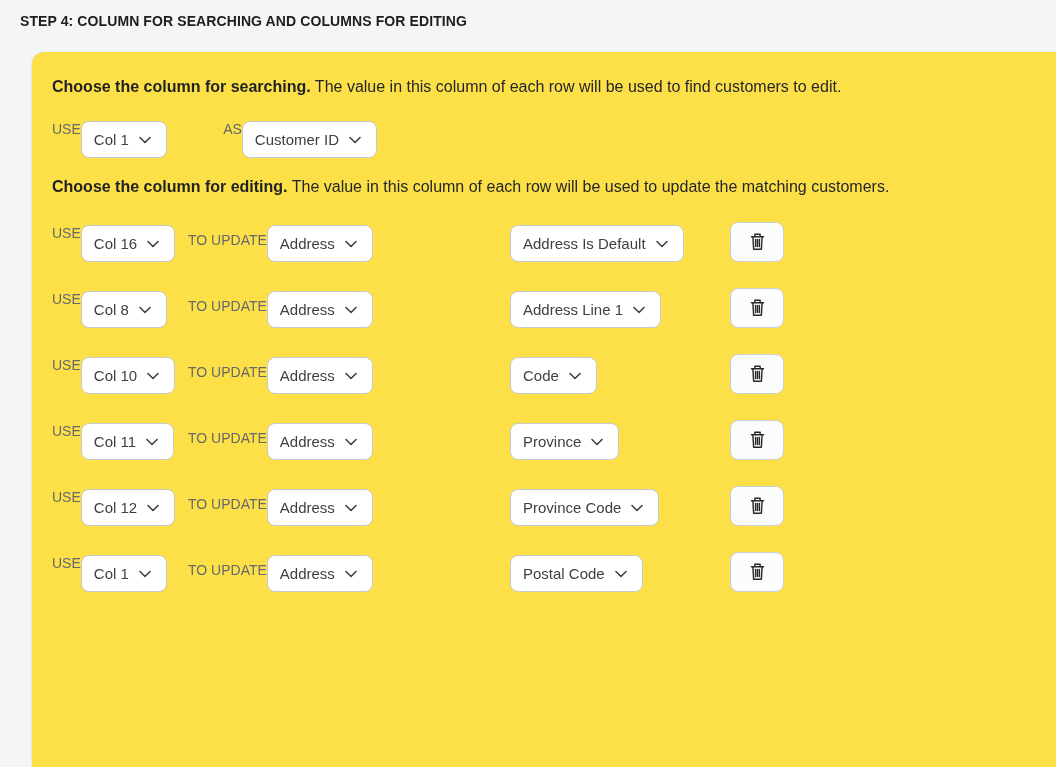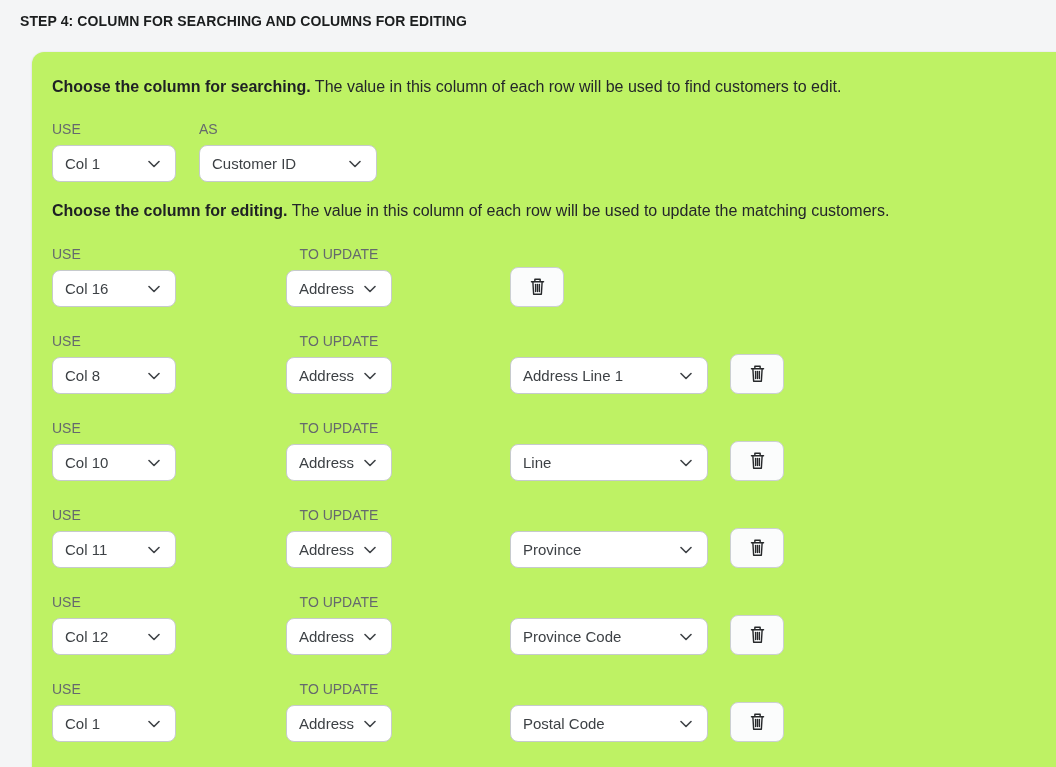--- a/index.html
+++ b/index.html
@@ -19,38 +19,38 @@
     font-weight: 700;
     letter-spacing: 0.1px;
     color: #1b1d1e;
   }
   .card {
     position: absolute;
     left: 32px;
     top: 52px;
     right: 0;
     bottom: 0;
-    background: #bef264;
+    background: #fde047;
     border-radius: 12px 0 0 0;
     box-shadow: 0 1px 3px rgba(23,24,24,0.08), 0 0 0 1px rgba(23,24,24,0.02);
     padding: 24px 20px 0 20px;
   }
   .section-heading {
     font-size: 16px;
     line-height: 21px;
     color: #24262a;
     margin-bottom: 24px;
   }
   .section-heading strong { font-weight: 700; color: #1f2124; }
   .section-heading.second { margin-top: 18px; margin-bottom: 25px; }
   .field-row {
     display: flex;
     align-items: flex-end;
   }
-  .field { display: flex; flex-direction: column; }
+  .field { display: flex; flex-direction: row; }
   .field-label {
     font-size: 14px;
     line-height: 16px;
     color: #65696d;
     margin-bottom: 8px;
     white-space: nowrap;
   }
   .select {
     height: 37px;
     background: #ffffff;
@@ -139,20 +139,28 @@
     </div>
     <div class="field col-update">
       <div class="field-label">TO UPDATE</div>
       <div class="select">
         <span class="select-text">Address</span>
         <svg class="chevron" width="12" height="8" viewBox="0 0 12 8">
           <path d="M1 1.5 L6 6.5 L11 1.5" fill="none" stroke="#3f4347" stroke-width="1.6" stroke-linecap="round" stroke-linejoin="round"></path>
         </svg>
       </div>
     </div>
+    <div class="field col-field">
+      <div class="select">
+        <span class="select-text">Address Is Default</span>
+        <svg class="chevron" width="12" height="8" viewBox="0 0 12 8">
+          <path d="M1 1.5 L6 6.5 L11 1.5" fill="none" stroke="#3f4347" stroke-width="1.6" stroke-linecap="round" stroke-linejoin="round"></path>
+        </svg>
+      </div>
+    </div>
     <div class="field">
       <button class="trash-btn">
         <svg width="17" height="18" viewBox="0 0 18 19">
           <g fill="none" stroke="#26282a" stroke-width="1.5" stroke-linecap="round" stroke-linejoin="round">
             <path d="M6.2 3.6 V1.3 H11.8 V3.6"></path>
             <line x1="2.6" y1="3.9" x2="15.4" y2="3.9"></line>
             <path d="M4.1 3.9 L4.9 17.2 H13.1 L13.9 3.9"></path>
             <line x1="7" y1="6.8" x2="7" y2="14.3"></line>
             <line x1="9" y1="6.8" x2="9" y2="14.3"></line>
             <line x1="11" y1="6.8" x2="11" y2="14.3"></line>
@@ -219,21 +227,21 @@
       <div class="field-label">TO UPDATE</div>
       <div class="select">
         <span class="select-text">Address</span>
         <svg class="chevron" width="12" height="8" viewBox="0 0 12 8">
           <path d="M1 1.5 L6 6.5 L11 1.5" fill="none" stroke="#3f4347" stroke-width="1.6" stroke-linecap="round" stroke-linejoin="round"></path>
         </svg>
       </div>
     </div>
     <div class="field col-field">
       <div class="select">
-        <span class="select-text">Line</span>
+        <span class="select-text">Code</span>
         <svg class="chevron" width="12" height="8" viewBox="0 0 12 8">
           <path d="M1 1.5 L6 6.5 L11 1.5" fill="none" stroke="#3f4347" stroke-width="1.6" stroke-linecap="round" stroke-linejoin="round"></path>
         </svg>
       </div>
     </div>
     <div class="field">
       <button class="trash-btn">
         <svg width="17" height="18" viewBox="0 0 18 19">
           <g fill="none" stroke="#26282a" stroke-width="1.5" stroke-linecap="round" stroke-linejoin="round">
             <path d="M6.2 3.6 V1.3 H11.8 V3.6"></path>

